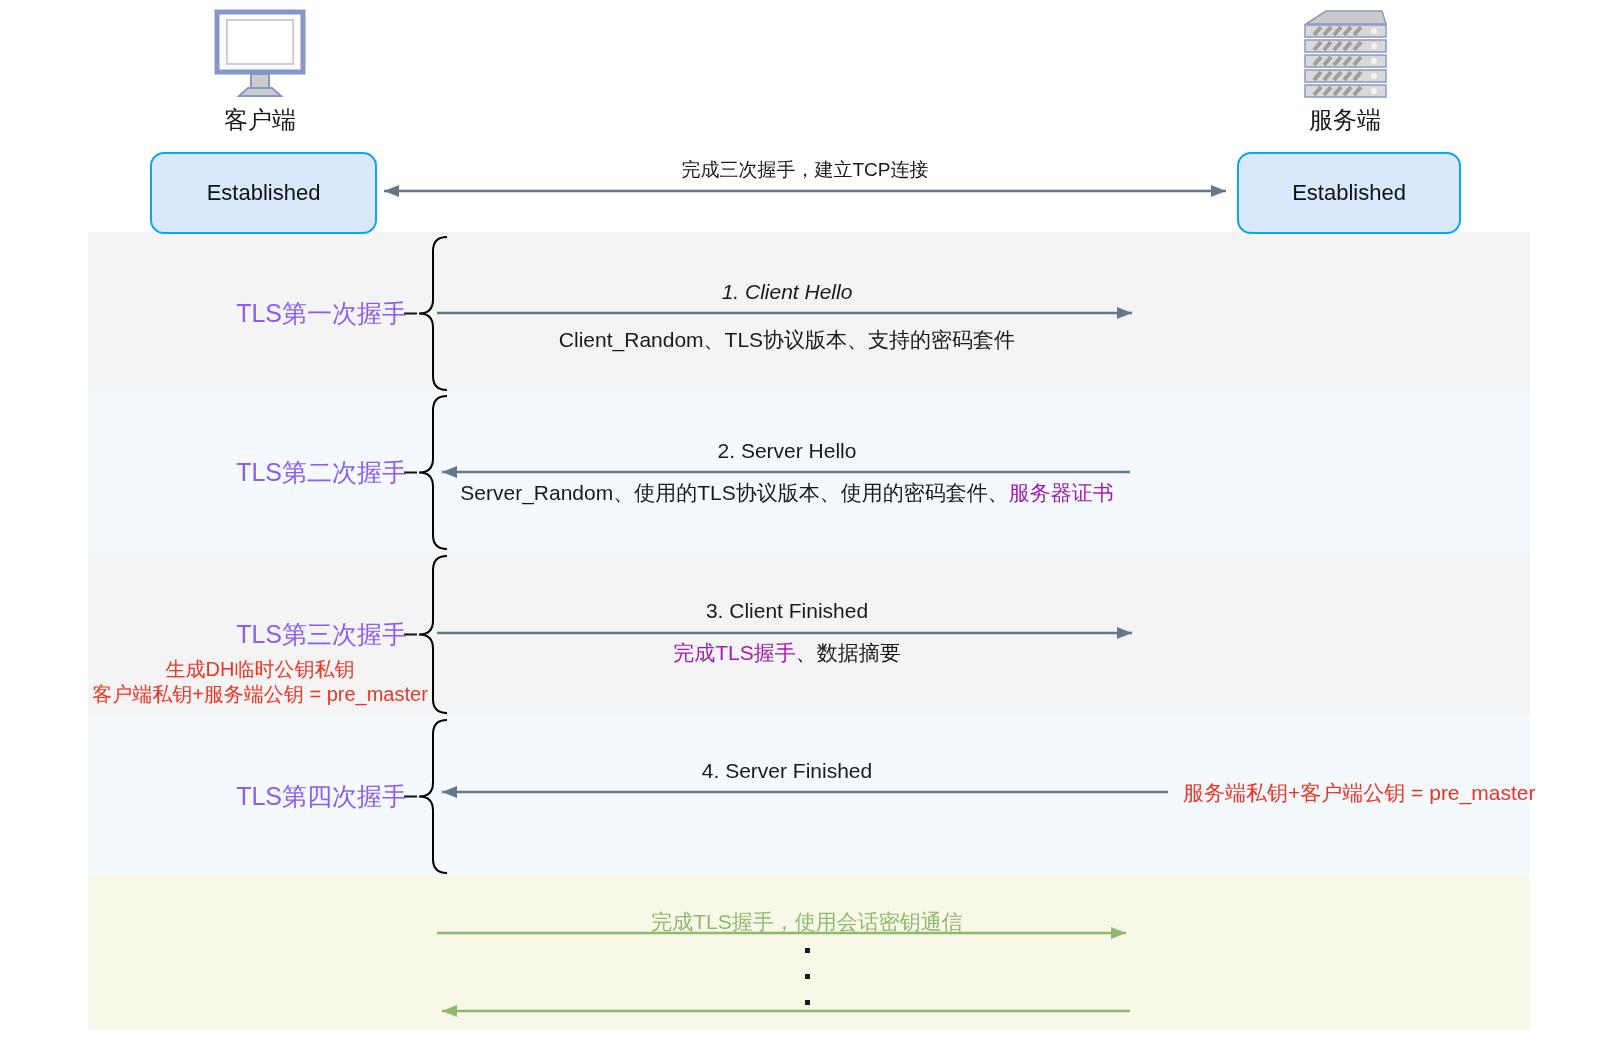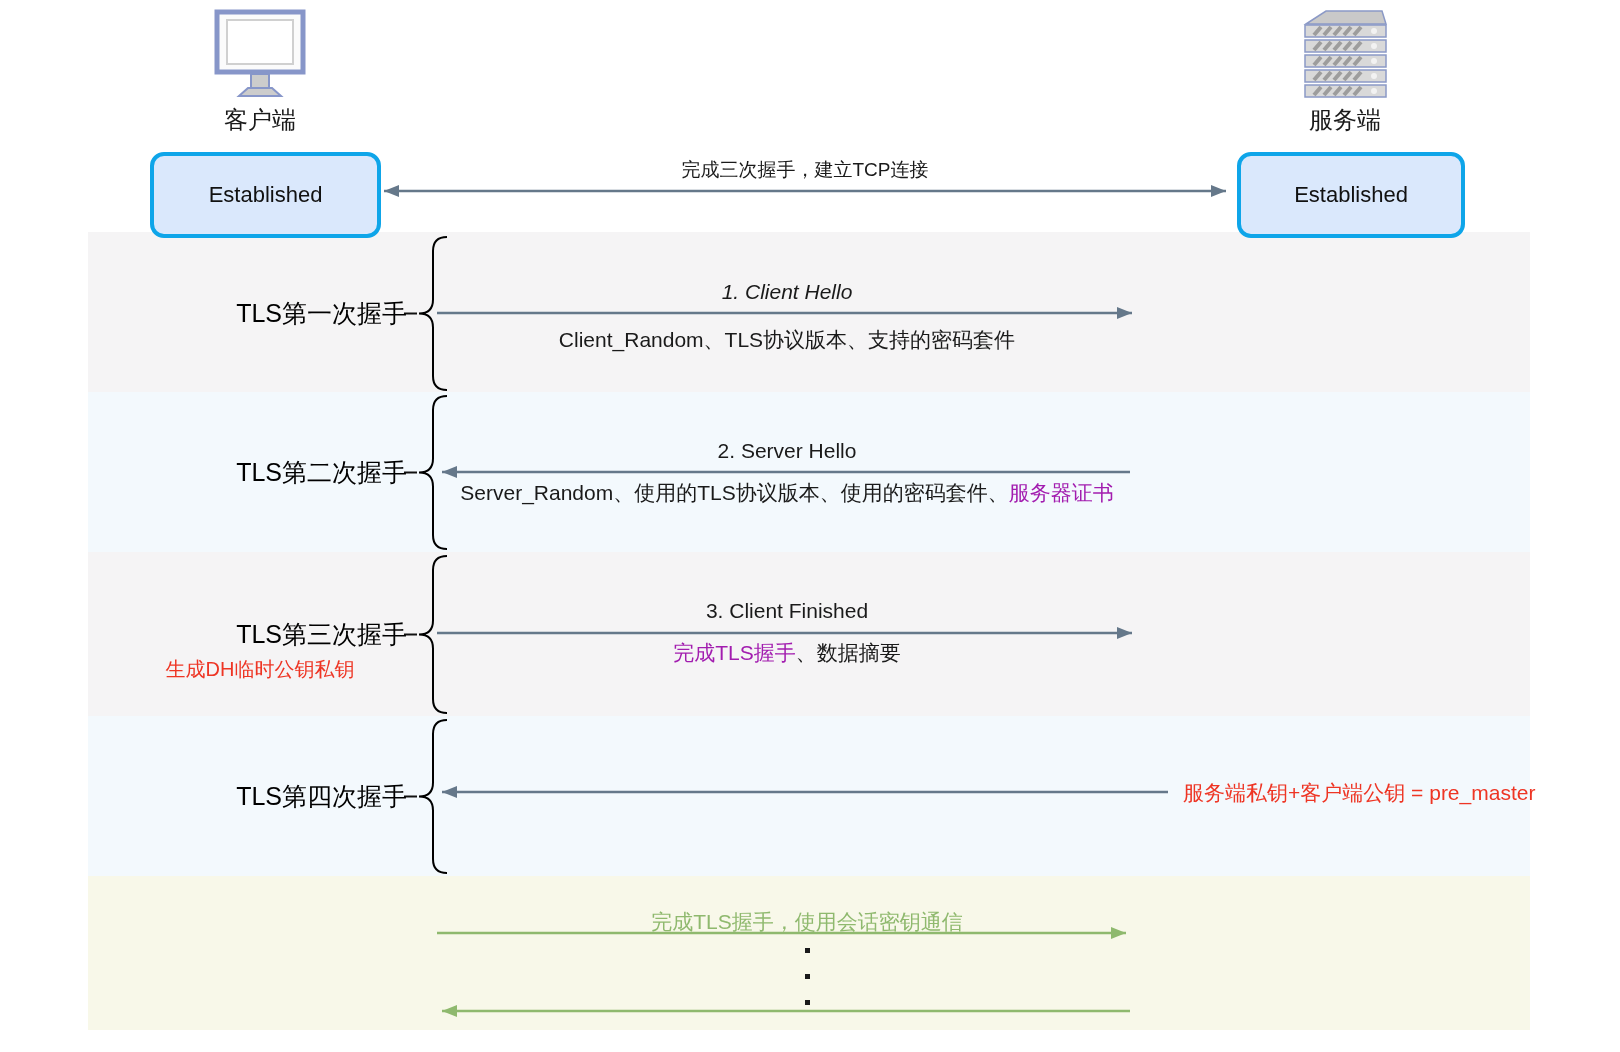--- a/index.html
+++ b/index.html
@@ -4,23 +4,23 @@
 <style>
   html,body{margin:0;padding:0;background:#ffffff;}
   body{font-family:"Liberation Sans", sans-serif; color:#1a1a1a;}
   .stage{position:relative;width:1620px;height:1052px;background:#ffffff;overflow:hidden;}
   .abs{position:absolute;}
   .band{position:absolute;left:88px;width:1442px;}
   .band.gray{background:#f5f4f5;}
   .band.blue{background:#f3f9fd;}
   .band.session{background:#f8f8e9;}
   .node-label{font-size:24px;color:#1a1a1a;text-align:center;}
-  .state-box{position:absolute;background:#dae8fc;border:4px solid #0ea5e9;border-radius:14px;
+  .state-box{position:absolute;background:#dae8fc;border:2px solid #0ea5e9;border-radius:14px;
              display:flex;align-items:center;justify-content:center;font-size:22px;color:#111;}
-  .band-label{position:absolute;font-size:25px;color:#000000;white-space:nowrap;text-align:right;}
+  .band-label{position:absolute;font-size:25px;color:#8b5cf6;white-space:nowrap;text-align:right;}
   .flow-text{position:absolute;left:437px;width:700px;text-align:center;font-size:21px;white-space:nowrap;}
   .tcp-label{position:absolute;left:455px;width:700px;text-align:center;font-size:19px;}
   .red{color:#a21caf;}
   .note-left{position:absolute;left:84px;width:352px;text-align:center;font-size:20px;line-height:25px;color:#ee3524;white-space:nowrap;}
   .note-right{position:absolute;left:1183px;font-size:21px;color:#ee3524;white-space:nowrap;}
   .session-label{position:absolute;left:437px;width:740px;text-align:center;font-size:21px;color:#8fb96e;margin-top:9px;}
   svg{display:block;}
   .overlay{position:absolute;left:0;top:0;pointer-events:none;}
 </style>
 </head>
@@ -131,19 +131,21 @@
   <div class="flow-text" style="top:479px;">
     <span>Server_Random、使用的TLS协议版本、使用的密码套件、</span><span class="red">服务器证书</span>
   </div>
 
   <div class="flow-text" style="top:599px;">3. Client Finished</div>
   <div class="flow-text" style="top:639px;">
     <span class="red">完成TLS握手</span><span>、数据摘要</span>
   </div>
   <div class="note-left" style="top:657px;">
     <div>生成DH临时公钥私钥</div>
+    <div>客户端私钥+服务端公钥 = pre_master</div>
   </div>
 
+  <div class="flow-text" style="top:759px;">4. Server Finished</div>
   <div class="note-right" style="top:779px;">服务端私钥+客户端公钥 = pre_master</div>
 
   <div class="session-label" style="top:899px;">完成TLS握手，使用会话密钥通信</div>
 
 </div>
 
 </body></html>

